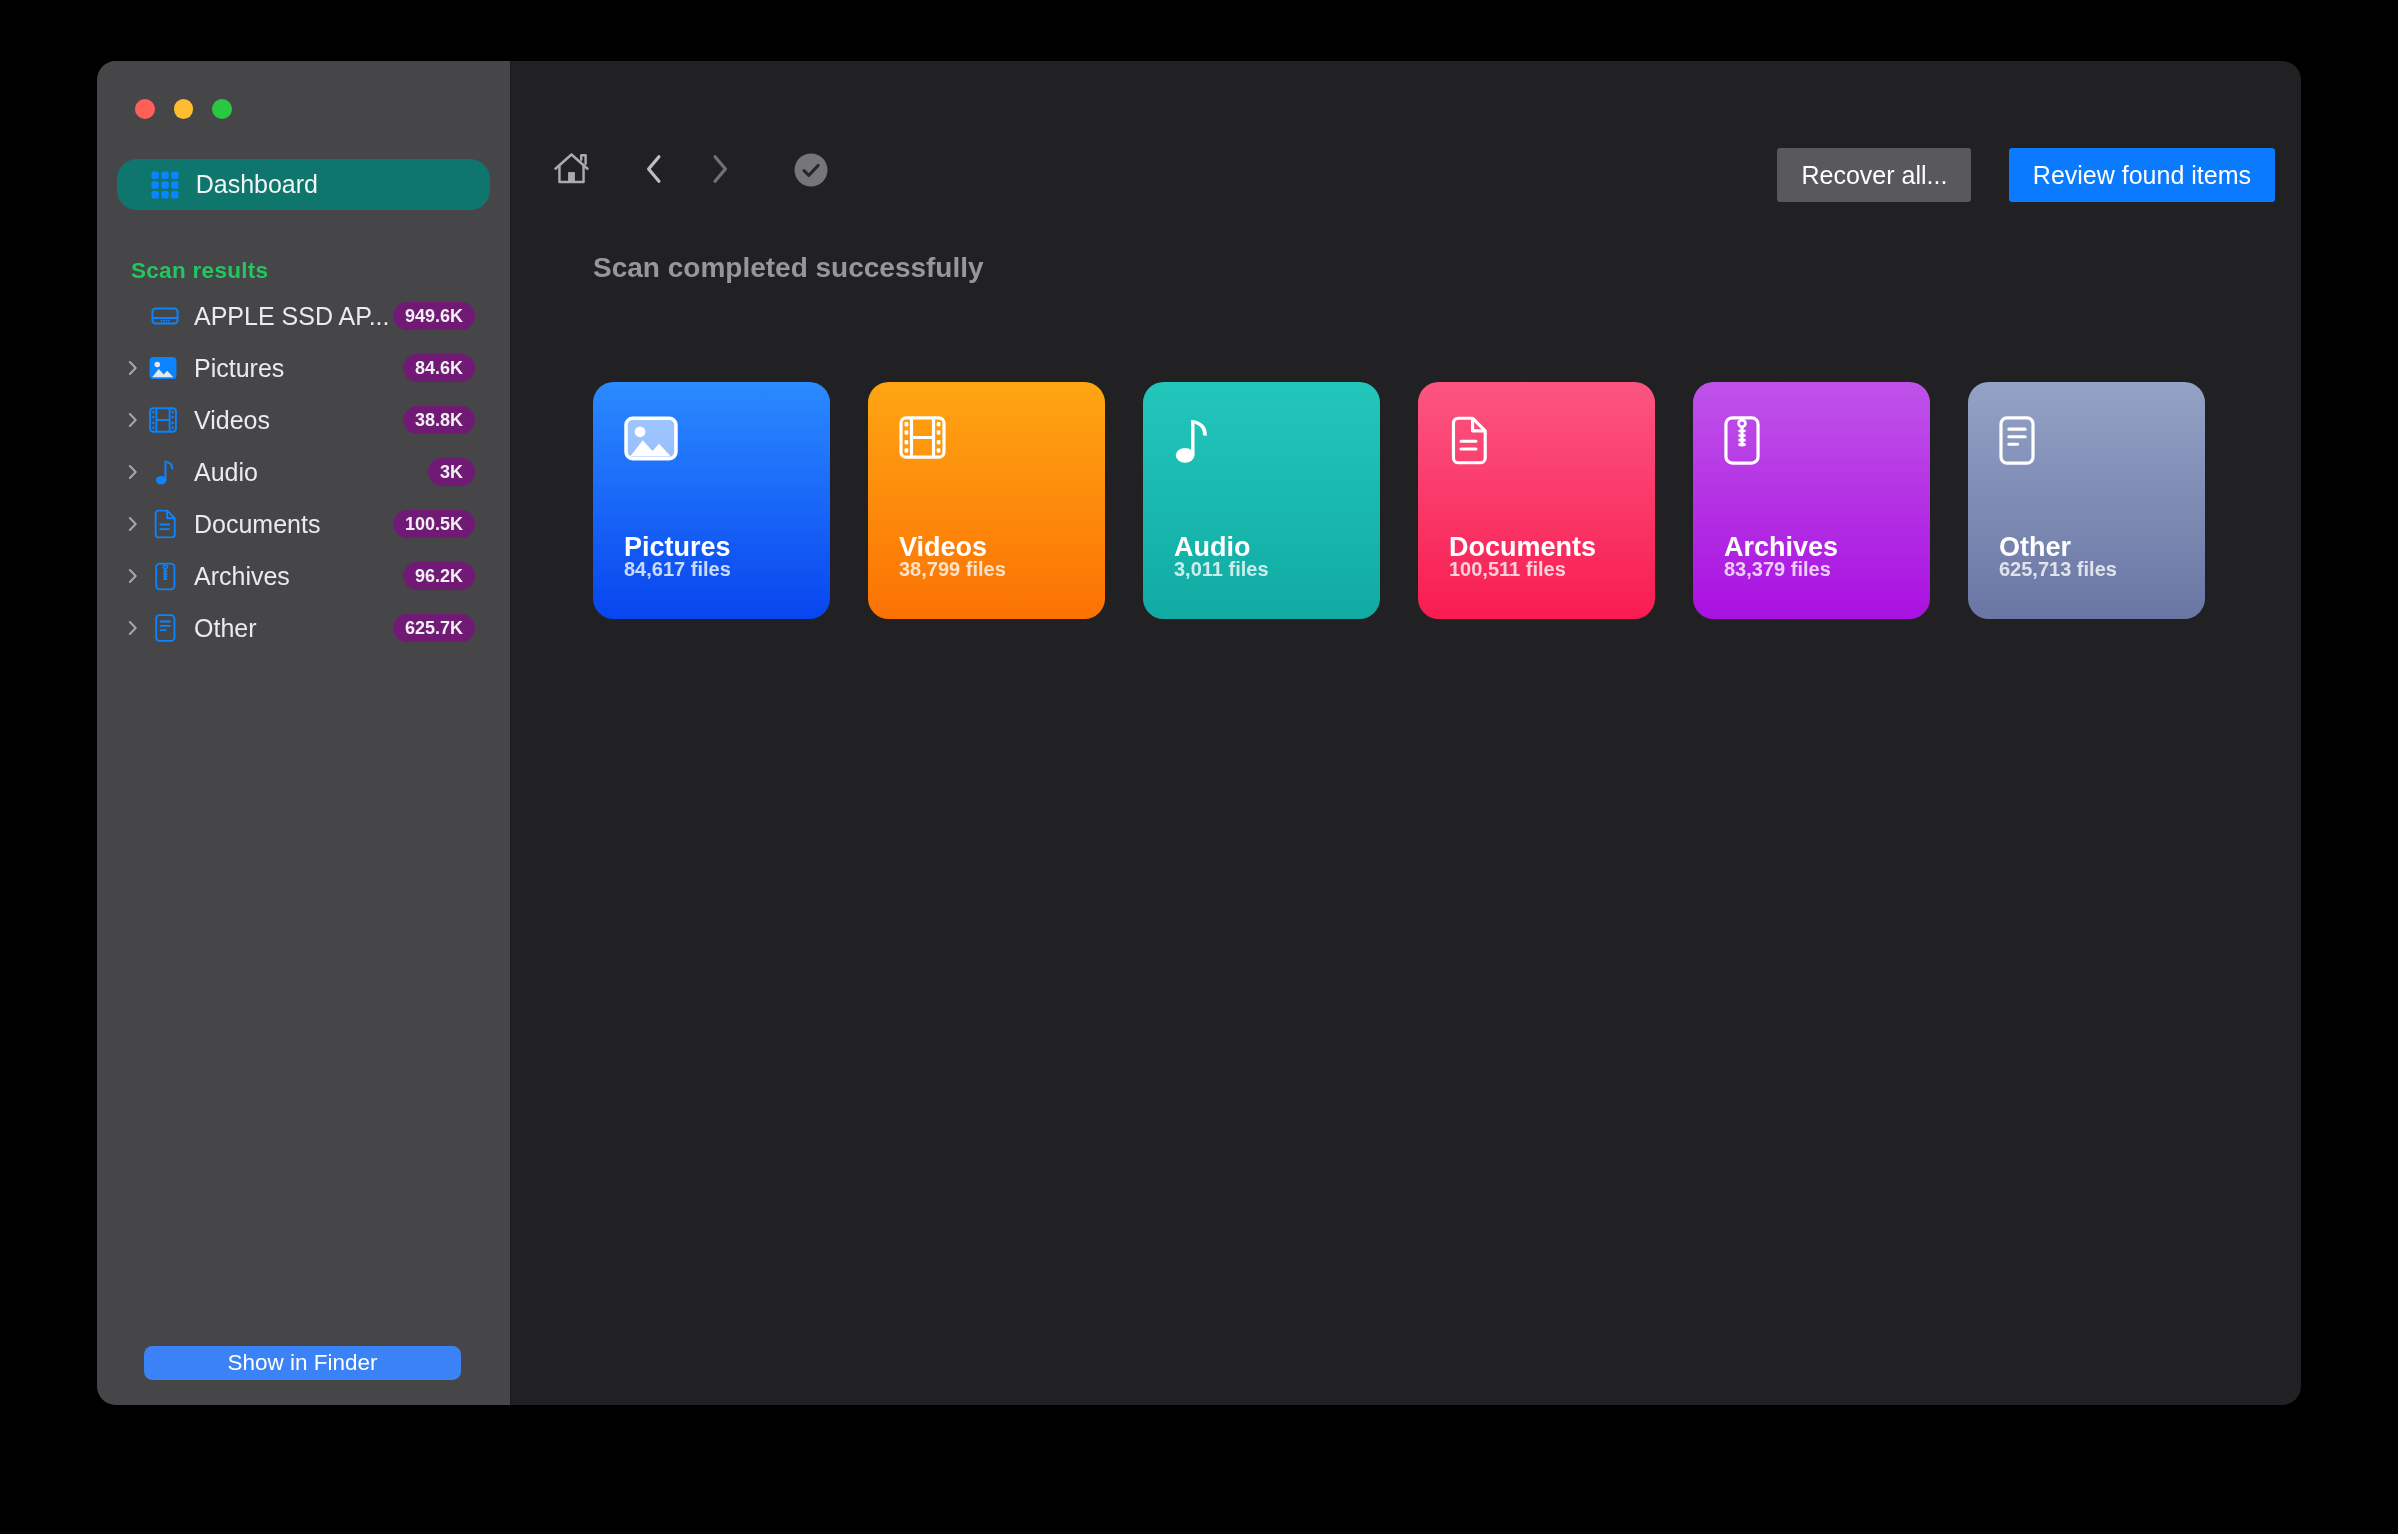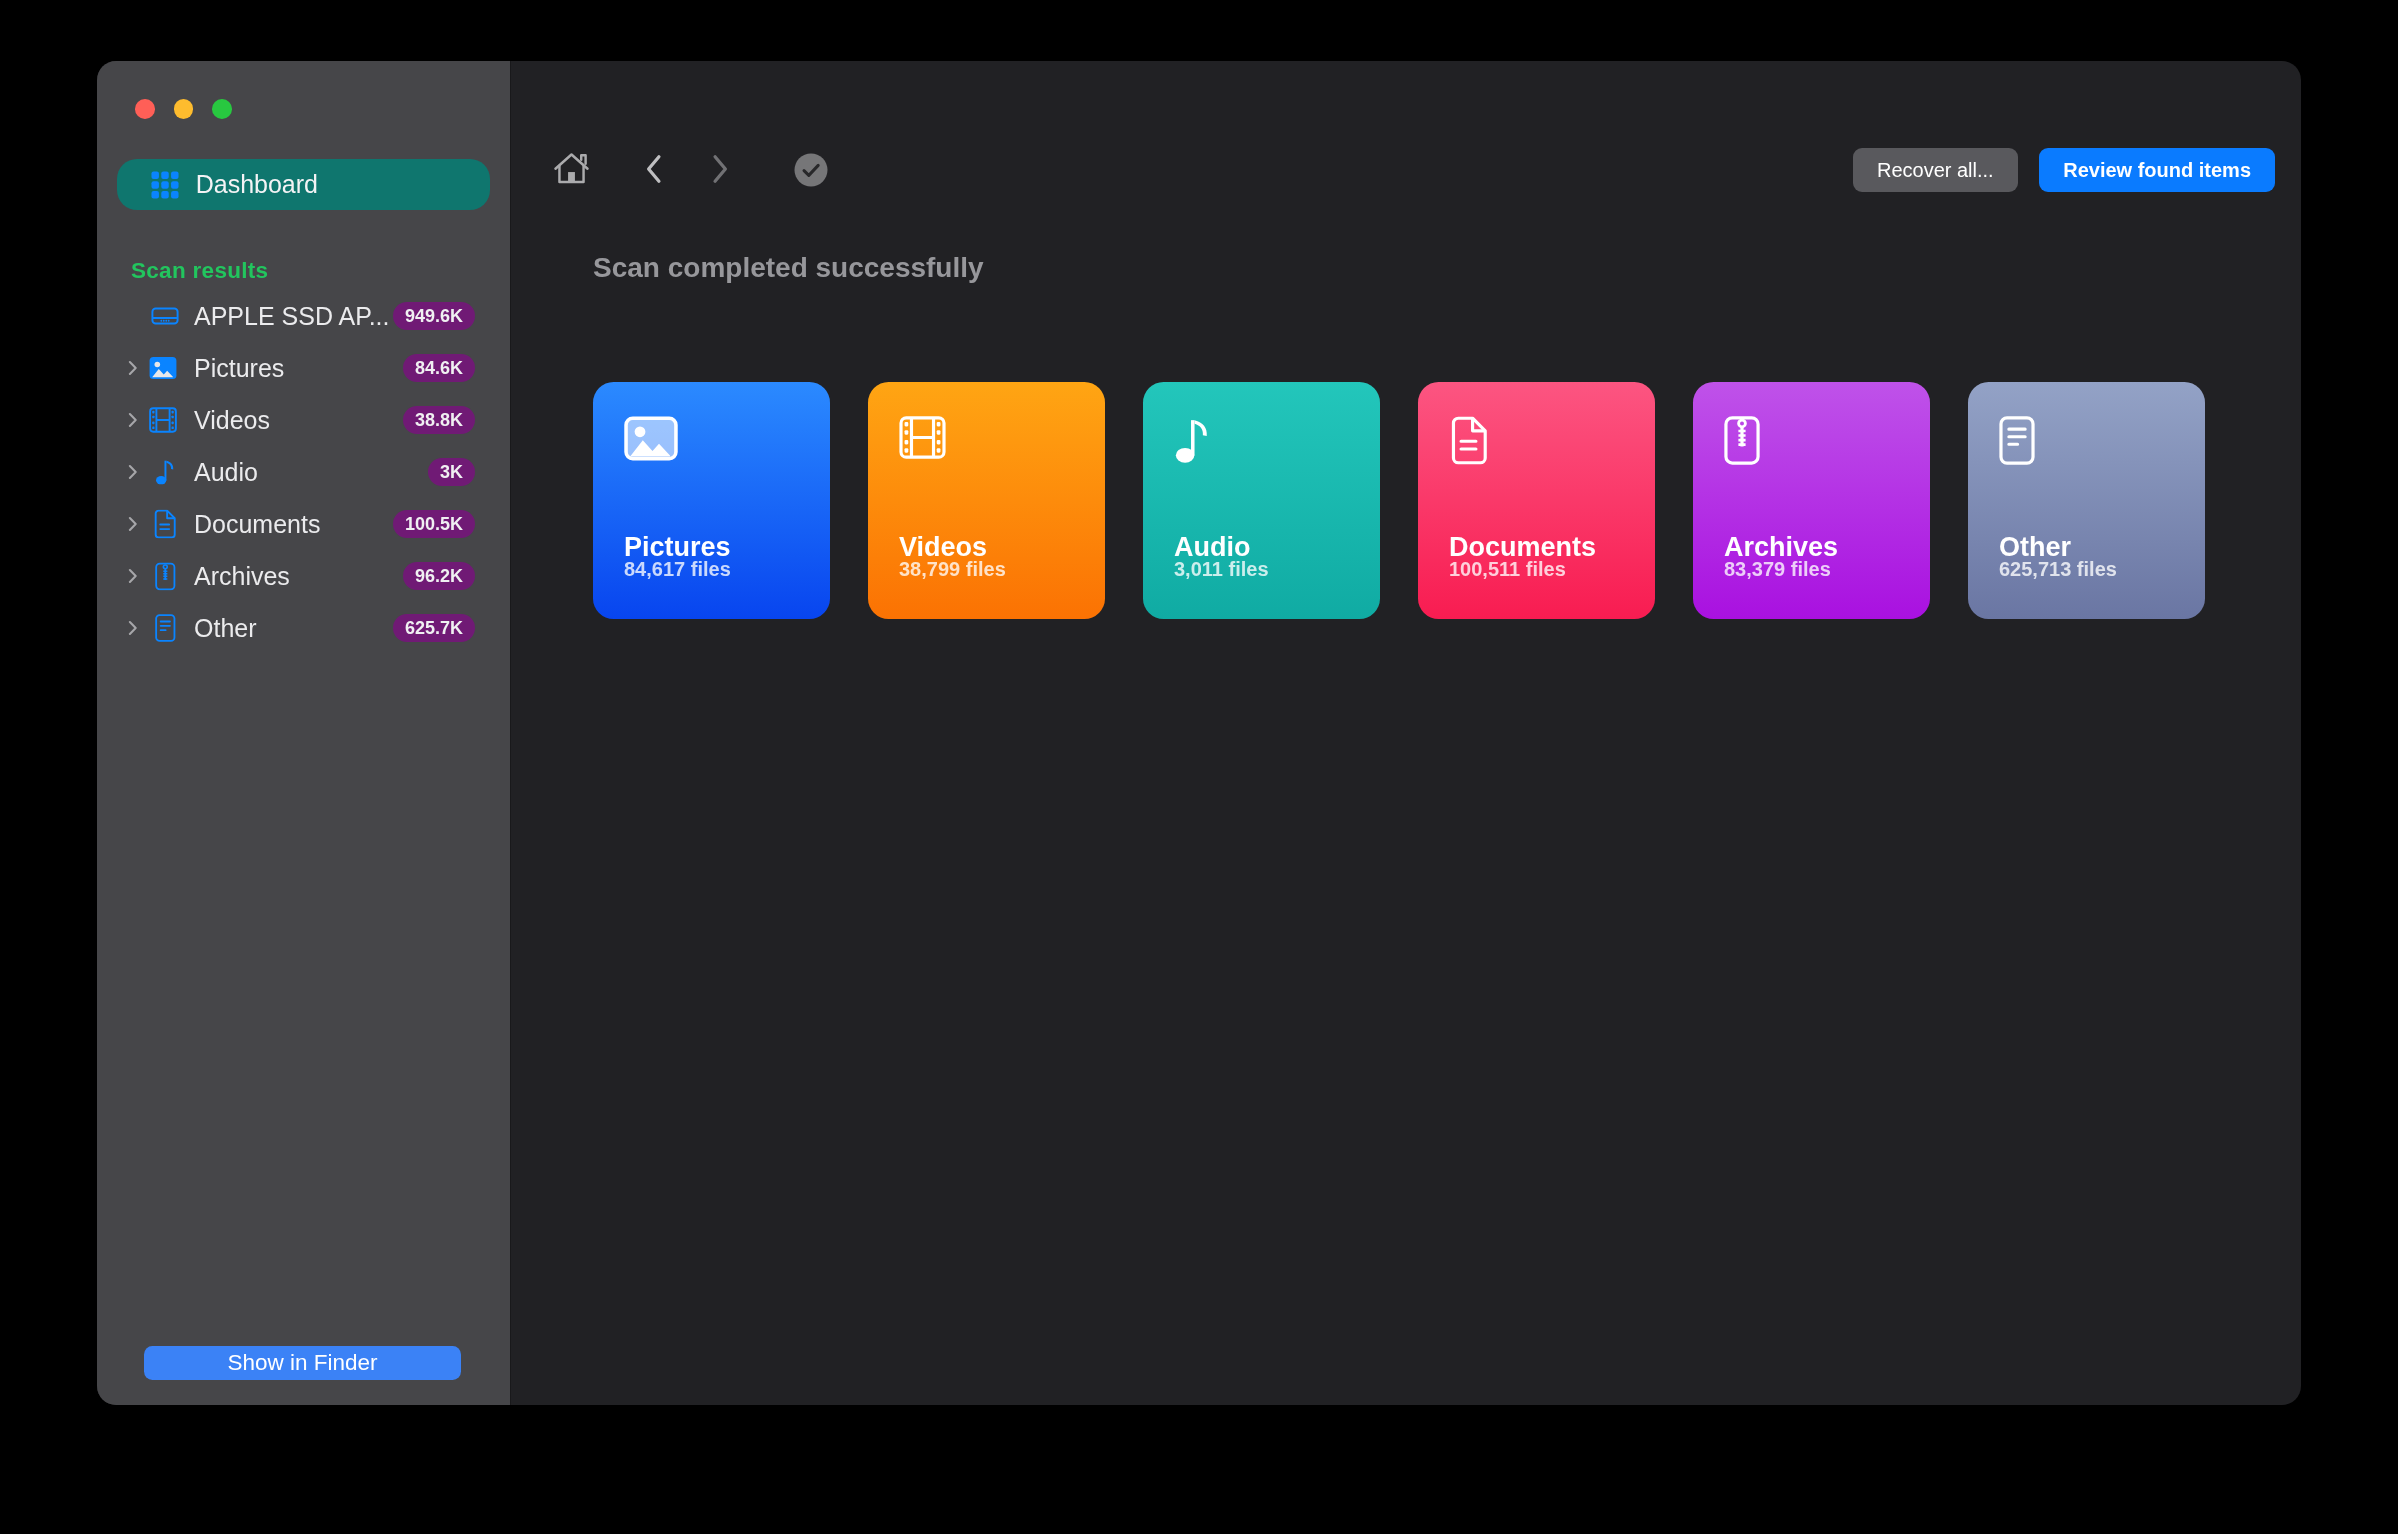--- a/index.html
+++ b/index.html
@@ -61,25 +61,25 @@
   }
   
   .main { position:relative; flex:1; }
   .tool-icon { position:absolute; display:flex; cursor:default; background:none; border:none; padding:0; }
   .home-btn    { left:42px;  top:89px;  color:#ababad; }
   .back-btn    { left:133px; top:93px;  color:#bfbfc1; }
   .forward-btn { left:200px; top:93px;  color:#717174; }
   .scan-check  { left:282px; top:91px; }
   .top-buttons { position:absolute; right:26px; top:87px; display:flex; gap:21.5px; }
   .btn {
-    height:44px; padding:0 24px; border:none; border-radius:9px;
-    font-family:inherit; font-size:20px; color:#fff; cursor:default; white-space:nowrap;
+    height:54px; padding:0 24px; border:none; border-radius:3px;
+    font-family:inherit; font-size:25px; color:#fff; cursor:default; white-space:nowrap;
   }
   .btn-recover { background:#59595d; font-weight:400; }
-  .btn-review  { font-weight:700; }
+  .btn-review  { font-weight:400;margin-left:16px; }
   .heading {
     position:absolute; left:82px; top:135px;
     font-size:37px; line-height:45px; font-weight:700; color:#e4e4e6;
   }
   .subheading {
     position:absolute; left:82px; top:191px;
     font-size:28px; font-weight:700; color:#97979b;
   }
   .cards { position:absolute; left:82px; top:321px; display:flex; gap:38px; }
   .card {

